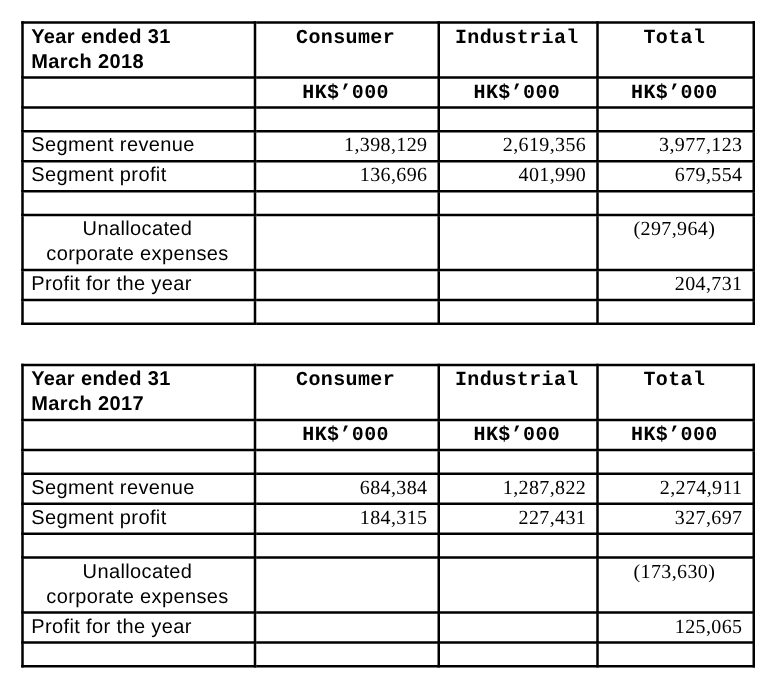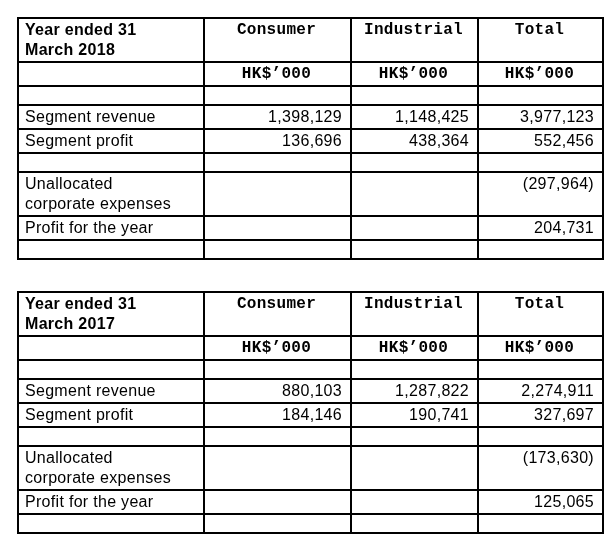--- a/index.html
+++ b/index.html
@@ -29,26 +29,26 @@
     line-height: 20px;
     letter-spacing: 0.3px;
     overflow: hidden;
   }
   col.c1 { width: 186px; }
   col.c2 { width: 147px; }
   col.c3 { width: 127px; }
   col.c4 { width: 125px; }
   .hd  { font-weight: bold; }
   .ctr { text-align: center; font-family: Liberation Mono, monospace; }
-  .num { text-align: right; }
+  .num { text-align: right; font-family: Liberation Serif, serif; }
   .pre { white-space: pre-line; }
   tr.h1  td { height: 44px; }
   tr.std  td { height: 23px; }
   tr.sp  td { height: 19px; }
-  tr.tall td { height: 34px; }
+  tr.tall td { height: 34px; text-align: center; }
 </style>
 </head>
 <body>
 
 <div class="page">
 
   <table class="seg">
     <colgroup>
         <col class="c1">
         <col class="c2">
@@ -71,28 +71,28 @@
       </tr>
       <tr class="sp">
         <td></td>
         <td></td>
         <td></td>
         <td></td>
       </tr>
       <tr class="std">
         <td>Segment revenue</td>
         <td class="num">1,398,129</td>
-        <td class="num">1,148,425</td>
+        <td class="num">2,619,356</td>
         <td class="num">3,977,123</td>
       </tr>
       <tr class="std">
         <td>Segment profit</td>
         <td class="num">136,696</td>
-        <td class="num">438,364</td>
-        <td class="num">552,456</td>
+        <td class="num">401,990</td>
+        <td class="num">679,554</td>
       </tr>
       <tr class="sp">
         <td></td>
         <td></td>
         <td></td>
         <td></td>
       </tr>
       <tr class="tall">
         <td class="pre">Unallocated
 corporate expenses</td>
@@ -139,28 +139,28 @@
         <td class="hd ctr">HK$’000</td>
       </tr>
       <tr class="sp">
         <td></td>
         <td></td>
         <td></td>
         <td></td>
       </tr>
       <tr class="std">
         <td>Segment revenue</td>
-        <td class="num">880,103</td>
+        <td class="num">684,384</td>
         <td class="num">1,287,822</td>
         <td class="num">2,274,911</td>
       </tr>
       <tr class="std">
         <td>Segment profit</td>
-        <td class="num">184,146</td>
-        <td class="num">190,741</td>
+        <td class="num">184,315</td>
+        <td class="num">227,431</td>
         <td class="num">327,697</td>
       </tr>
       <tr class="sp">
         <td></td>
         <td></td>
         <td></td>
         <td></td>
       </tr>
       <tr class="tall">
         <td class="pre">Unallocated

